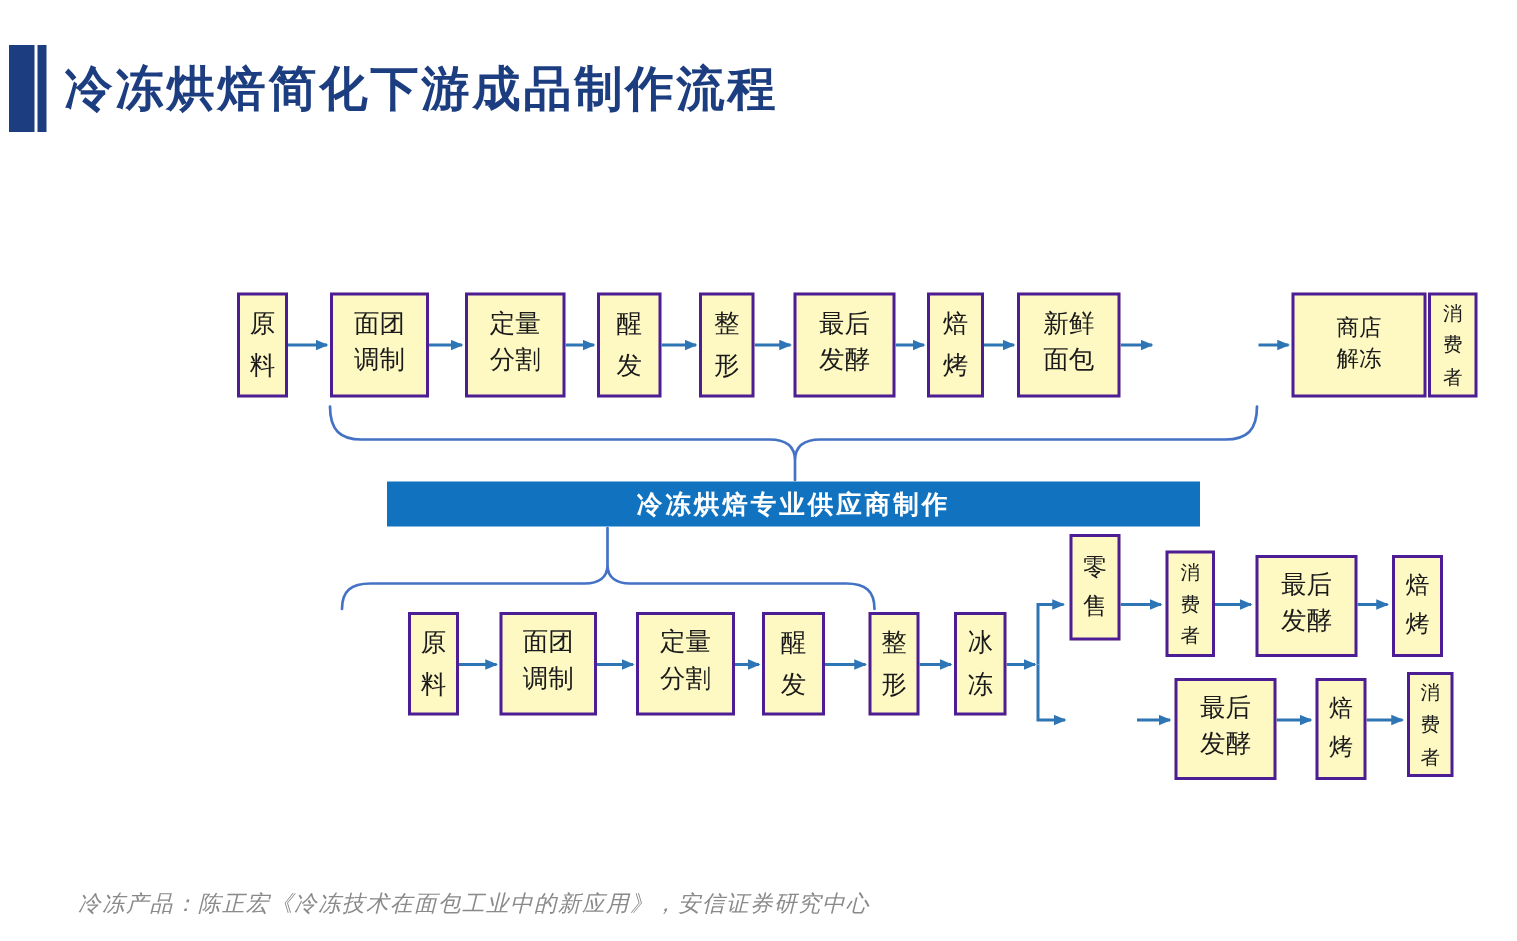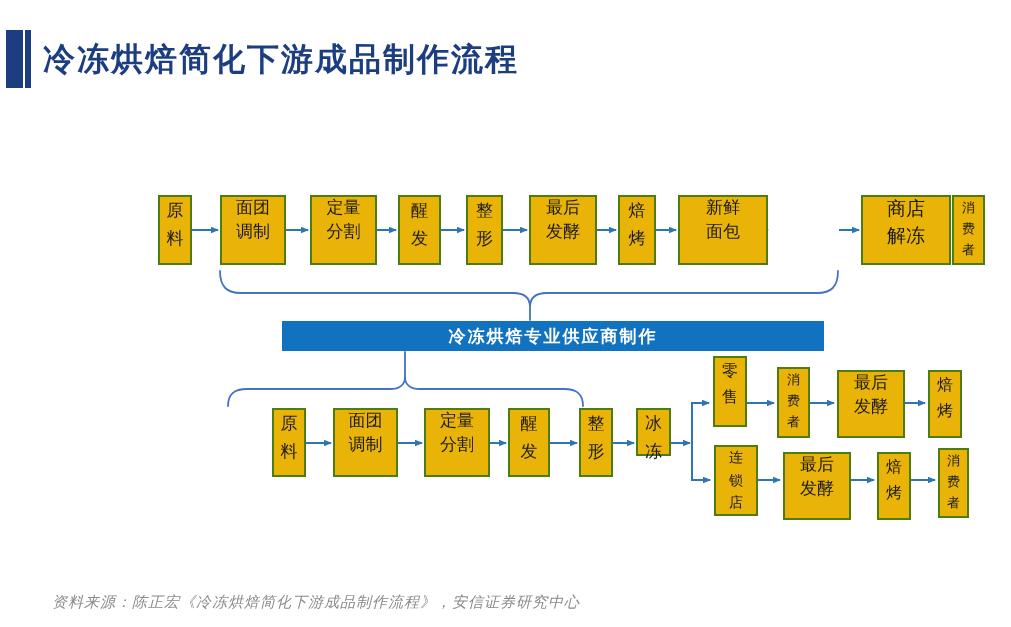--- a/index.html
+++ b/index.html
@@ -11,31 +11,31 @@
   .title-square{position:absolute;left:6px;top:30px;width:25px;height:58px;background:#1C3E80;}
   .title-square::after{content:"";position:absolute;top:0;bottom:0;left:68%;width:2px;background:#ffffff;}
   .page-title{
     position:absolute;left:43px;top:38px;font-size:32px;font-weight:bold;color:#1C3E80;
     letter-spacing:2px;white-space:nowrap;
   }
   
   .wires{position:absolute;left:0;top:0;width:1011px;height:627px;}
   
   .box{
-    position:absolute;box-sizing:border-box;border:2px solid #4d7c0f;background:#eab308;
-    display:flex;justify-content:center;color:#1a1a1a;
+    position:absolute;box-sizing:border-box;border:2px solid #4c1d95;background:#fef9c3;
+    display:flex;align-items:center;justify-content:center;color:#1a1a1a;
   }
   .inner{display:block;text-align:center;word-break:break-all;}
   .w1{width:1.15em;line-height:1.62;}
   .w2{width:2.2em;line-height:1.42;font-family:Liberation Mono, monospace;}
   
   .banner{
     position:absolute;left:258px;top:321px;width:542px;height:30px;background:#1173BF;
     display:flex;align-items:center;justify-content:center;
-    color:#ffffff;font-weight:bold;font-size:17px;letter-spacing:2px;margin-left:24px;
+    color:#ffffff;font-weight:bold;font-size:17px;letter-spacing:2px;
   }
   
   .source-note{
     position:absolute;left:52px;top:593px;font-size:15px;font-style:italic;
     color:#8A8A8A;letter-spacing:1px;white-space:nowrap;
   }
 </style>
 </head>
 <body>
 
@@ -109,24 +109,24 @@
     </div>
   <div class="box" style="left:466px;top:195px;width:37px;height:70px;font-size:17px">
       <span class="inner w1">整形</span>
     </div>
   <div class="box" style="left:529px;top:195px;width:68px;height:70px;font-size:17px">
       <span class="inner w2">最后发酵</span>
     </div>
   <div class="box" style="left:618px;top:195px;width:38px;height:70px;font-size:17px">
       <span class="inner w1">焙烤</span>
     </div>
-  <div class="box" style="left:678px;top:195px;width:90px;height:70px;font-size:17px">
+  <div class="box" style="left:678px;top:195px;width:69px;height:70px;font-size:17px">
       <span class="inner w2">新鲜面包</span>
     </div>
-  <div class="box" style="left:861px;top:195px;width:90px;height:70px;font-size:19px">
+  <div class="box" style="left:861px;top:195px;width:90px;height:70px;font-size:15px">
       <span class="inner w2">商店解冻</span>
     </div>
   <div class="box" style="left:952px;top:195px;width:33px;height:70px;font-size:13px">
       <span class="inner w1">消费者</span>
     </div>
 
   <div class="banner">
       <span>冷冻烘焙专业供应商制作</span>
     </div>
 
@@ -138,45 +138,42 @@
     </div>
   <div class="box" style="left:424px;top:408px;width:66px;height:69px;font-size:17px">
       <span class="inner w2">定量分割</span>
     </div>
   <div class="box" style="left:508px;top:408px;width:42px;height:69px;font-size:17px">
       <span class="inner w1">醒发</span>
     </div>
   <div class="box" style="left:579px;top:408px;width:34px;height:69px;font-size:17px">
       <span class="inner w1">整形</span>
     </div>
-  <div class="box" style="left:636px;top:408px;width:35px;height:48px;font-size:17px">
+  <div class="box" style="left:636px;top:408px;width:35px;height:69px;font-size:17px">
       <span class="inner w1">冰冻</span>
     </div>
 
   <div class="box" style="left:713px;top:356px;width:34px;height:71px;font-size:16px">
       <span class="inner w1">零售</span>
     </div>
   <div class="box" style="left:777px;top:367px;width:33px;height:71px;font-size:13px">
       <span class="inner w1">消费者</span>
     </div>
   <div class="box" style="left:837px;top:370px;width:68px;height:68px;font-size:17px">
       <span class="inner w2">最后发酵</span>
     </div>
   <div class="box" style="left:928px;top:370px;width:34px;height:68px;font-size:16px">
       <span class="inner w1">焙烤</span>
     </div>
 
-  <div class="box" style="left:714px;top:445px;width:44px;height:71px;font-size:14px">
-      <span class="inner w1">连锁店</span>
-    </div>
   <div class="box" style="left:783px;top:452px;width:68px;height:68px;font-size:17px">
       <span class="inner w2">最后发酵</span>
     </div>
   <div class="box" style="left:877px;top:452px;width:34px;height:68px;font-size:16px">
       <span class="inner w1">焙烤</span>
     </div>
   <div class="box" style="left:938px;top:448px;width:31px;height:70px;font-size:13px">
       <span class="inner w1">消费者</span>
     </div>
 
-  <div class="source-note">资料来源：陈正宏《冷冻烘焙简化下游成品制作流程》，安信证券研究中心</div>
+  <div class="source-note">冷冻产品：陈正宏《冷冻技术在面包工业中的新应用》，安信证券研究中心</div>
 
 </div>
 
 </body></html>

